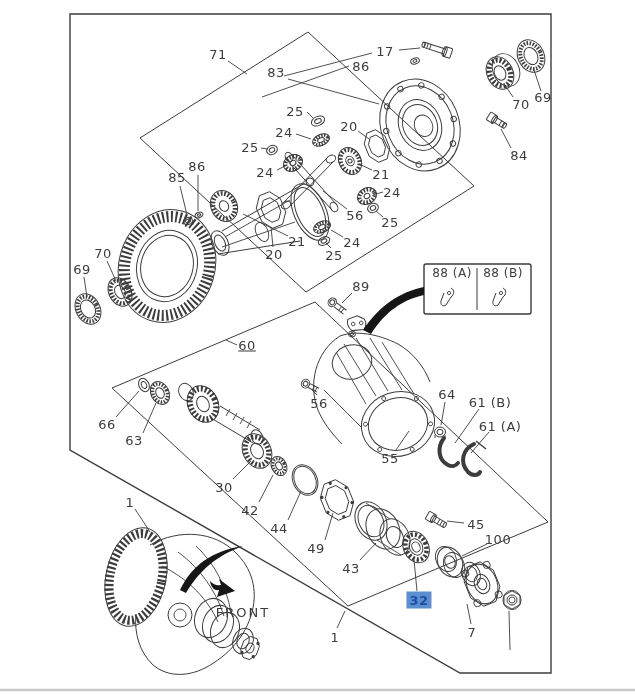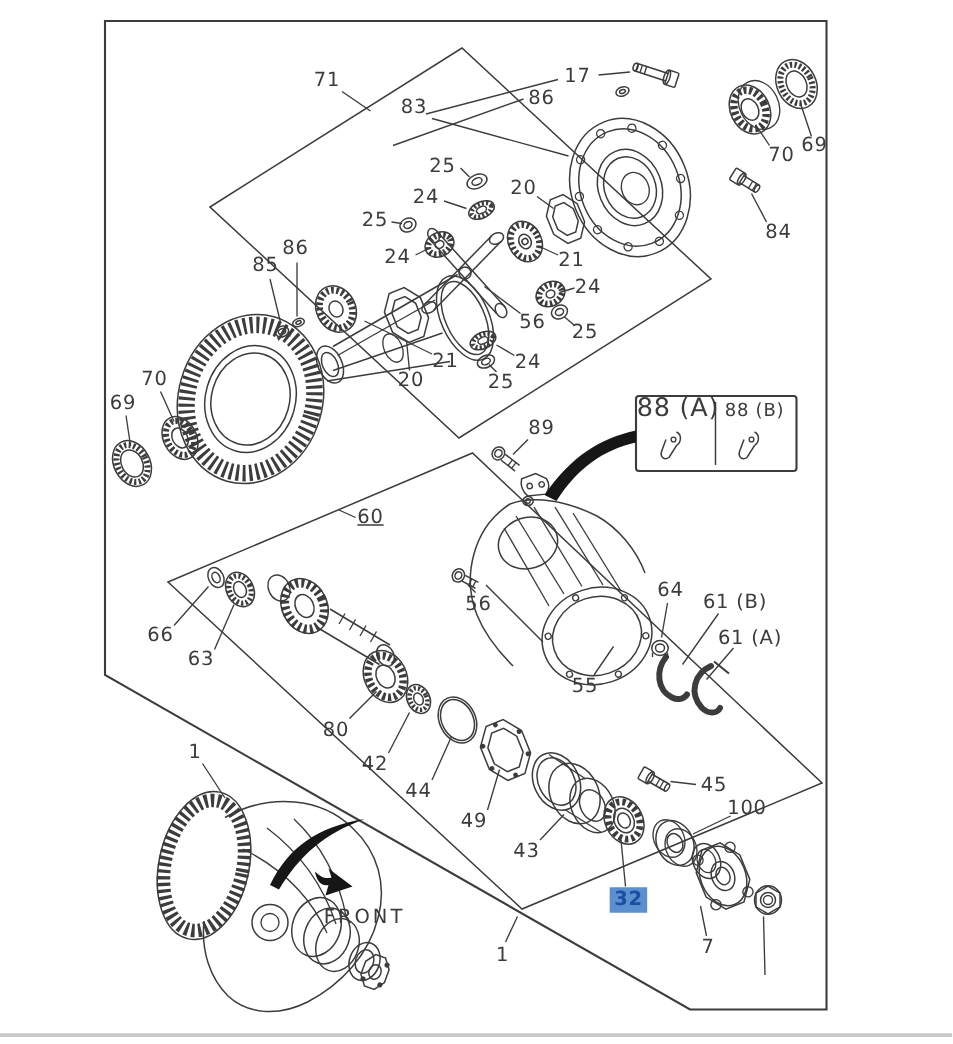--- a/index.html
+++ b/index.html
@@ -529,31 +529,31 @@
       <div class="part-label" style="left: 297px; top: 241px;">21</div>
       <div class="part-label" style="left: 352px; top: 242px;">24</div>
       <div class="part-label" style="left: 103px; top: 253px;">70</div>
       <div class="part-label" style="left: 274px; top: 254px;">20</div>
       <div class="part-label" style="left: 334px; top: 255px;">25</div>
       <div class="part-label" style="left: 82px; top: 269px;">69</div>
       <div class="part-label" style="left: 543px; top: 97px;">69</div>
       <div class="part-label" style="left: 521px; top: 104px;">70</div>
       <div class="part-label" style="left: 519px; top: 155px;">84</div>
       <div class="part-label" style="left: 361px; top: 286px;">89</div>
-      <div class="part-label" style="left: 452px; top: 273px; font-size: 17px;">88 (A)</div>
+      <div class="part-label" style="left: 452px; top: 273px; font-size: 12px;">88 (A)</div>
       <div class="part-label" style="left: 503px; top: 273px; font-size: 12px;">88 (B)</div>
       <div class="part-label" style="left: 247px; top: 345px; text-decoration: underline;">60</div>
       <div class="part-label" style="left: 319px; top: 403px;">56</div>
       <div class="part-label" style="left: 447px; top: 394px;">64</div>
       <div class="part-label" style="left: 490px; top: 402px;">61 (B)</div>
       <div class="part-label" style="left: 500px; top: 426px;">61 (A)</div>
       <div class="part-label" style="left: 107px; top: 424px;">66</div>
       <div class="part-label" style="left: 134px; top: 440px;">63</div>
       <div class="part-label" style="left: 390px; top: 458px;">55</div>
-      <div class="part-label" style="left: 224px; top: 487px;">80</div>
+      <div class="part-label" style="left: 224px; top: 487px;">30</div>
       <div class="part-label" style="left: 130px; top: 502px;">1</div>
       <div class="part-label" style="left: 250px; top: 510px;">42</div>
       <div class="part-label" style="left: 476px; top: 524px;">45</div>
       <div class="part-label" style="left: 279px; top: 528px;">44</div>
       <div class="part-label" style="left: 498px; top: 539px;">100</div>
       <div class="part-label" style="left: 316px; top: 548px;">49</div>
       <div class="part-label" style="left: 351px; top: 568px;">43</div>
       <div class="part-label highlighted" style="left: 419px; top: 600px;">32</div>
       <div class="part-label" style="left: 472px; top: 632px;">7</div>
       <div class="part-label" style="left: 335px; top: 637px;">1</div>

